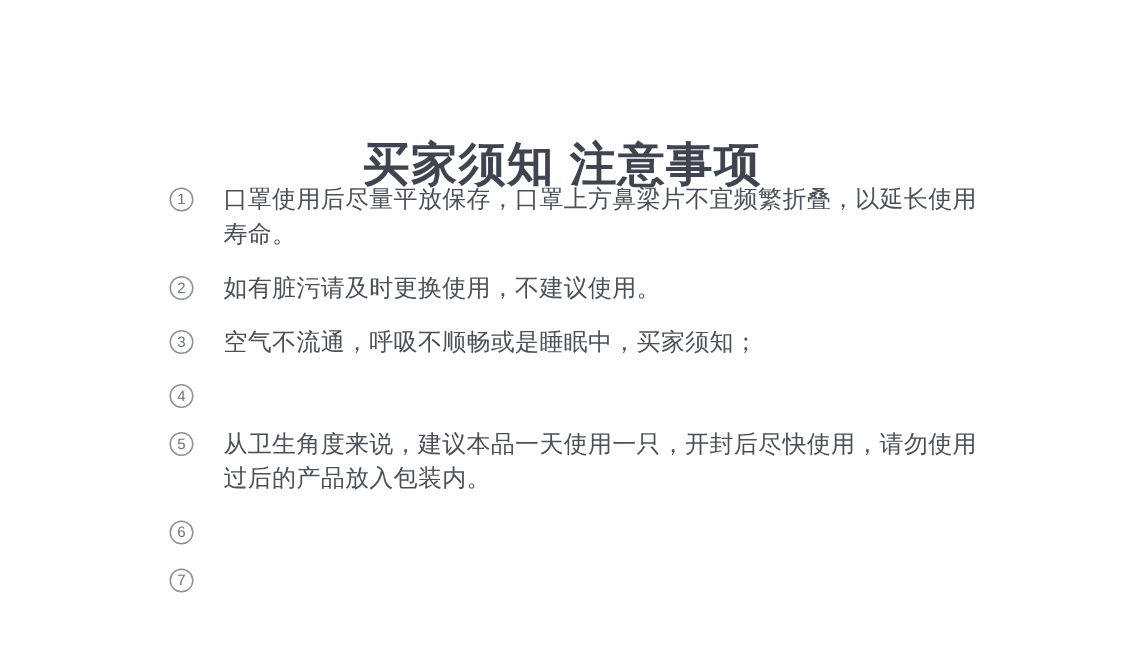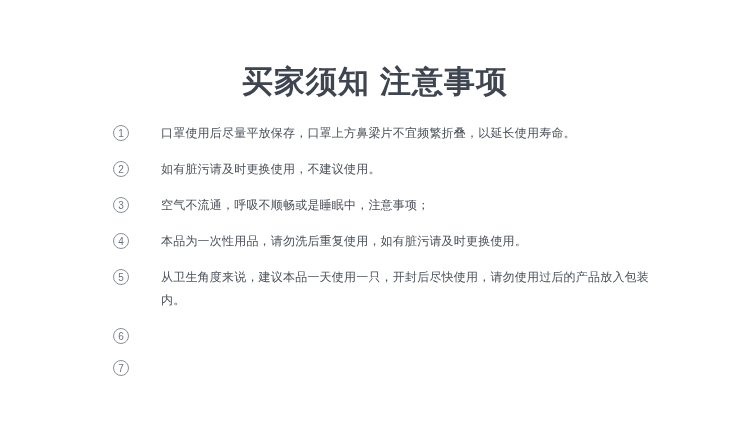--- a/index.html
+++ b/index.html
@@ -20,21 +20,21 @@
     box-sizing: border-box;
     overflow: hidden;
   }
   .title {
     text-align: center;
     font-size: 31px;
     font-weight: bold;
     color: #3f4550;
     letter-spacing: 1px;
     margin: 0;
-    padding-top: 62px;
+    padding-top: 90px;
     line-height: 1.3;
   }
   .title .title-sub {
     margin-left: 10px;
   }
   .notice-list {
     margin: 0;
     padding: 0;
     list-style: none;
     position: absolute;
@@ -55,22 +55,22 @@
     border-radius: 50%;
     color: #6b7280;
     font-size: 10px;
     line-height: 16px;
     text-align: center;
     margin-top: 3px;
     box-sizing: border-box;
     font-family: "Liberation Sans", sans-serif;
   }
   .notice-text {
-    margin-left: 32px;
-    font-size: 12px;
+    margin-left: 20px;
+    font-size: 16px;
     line-height: 23px;
     color: #4a5059;
     letter-spacing: 0.2px;
   }
 </style>
 </head>
 <body>
 
 <div class="page">
 
@@ -82,25 +82,24 @@
     <li class="notice-item">
       <span class="notice-num">1</span>
       <span class="notice-text">口罩使用后尽量平放保存，口罩上方鼻梁片不宜频繁折叠，以延长使用寿命。</span>
     </li>
     <li class="notice-item">
       <span class="notice-num">2</span>
       <span class="notice-text">如有脏污请及时更换使用，不建议使用。</span>
     </li>
     <li class="notice-item">
       <span class="notice-num">3</span>
-      <span class="notice-text">空气不流通，呼吸不顺畅或是睡眠中，注意事项；</span>
+      <span class="notice-text">空气不流通，呼吸不顺畅或是睡眠中，买家须知；</span>
     </li>
     <li class="notice-item">
       <span class="notice-num">4</span>
-      <span class="notice-text">本品为一次性用品，请勿洗后重复使用，如有脏污请及时更换使用。</span>
     </li>
     <li class="notice-item">
       <span class="notice-num">5</span>
       <span class="notice-text">从卫生角度来说，建议本品一天使用一只，开封后尽快使用，请勿使用过后的产品放入包装内。</span>
     </li>
     <li class="notice-item">
       <span class="notice-num">6</span>
     </li>
     <li class="notice-item">
       <span class="notice-num">7</span>

